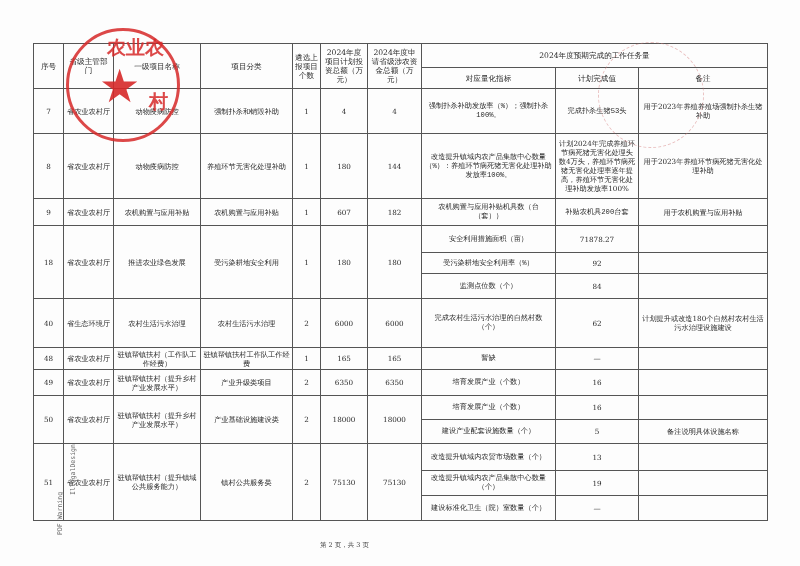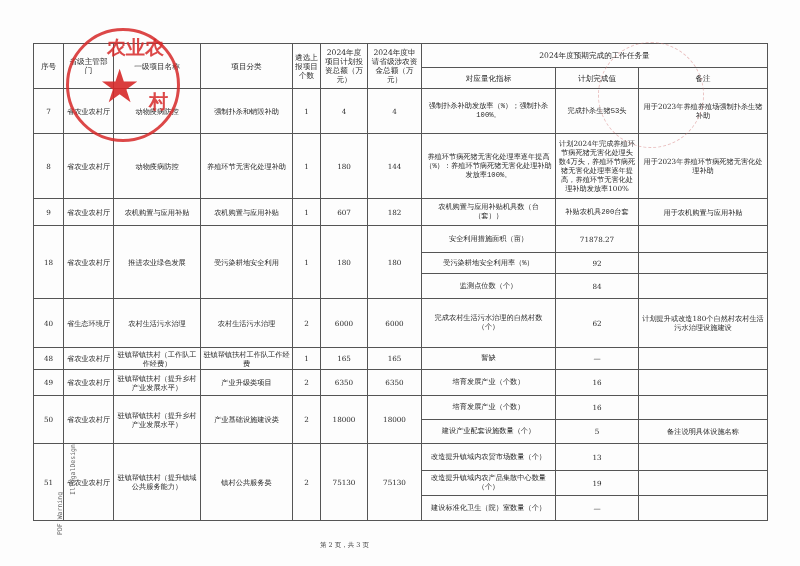--- a/index.html
+++ b/index.html
@@ -102,21 +102,21 @@
       </tr>
 
       <tr style="height:65px">
         <td>8</td>
         <td>省农业农村厅</td>
         <td>动物疫病防控</td>
         <td>养殖环节无害化处理补助</td>
         <td>1</td>
         <td>180</td>
         <td>144</td>
-        <td class="left">养殖环节病死猪无害化处理率逐年提高（%）：养殖环节病死猪无害化处理补助发放率100%。</td>
+        <td class="left">改造提升镇域内农产品集散中心数量（%）：养殖环节病死猪无害化处理补助发放率100%。</td>
         <td class="small">计划2024年完成养殖环节病死猪无害化处理头数4万头，养殖环节病死猪无害化处理率逐年提高，养殖环节无害化处理补助发放率100%</td>
         <td class="note">用于2023年养殖环节病死猪无害化处理补助</td>
       </tr>
 
       <tr style="height:27px">
         <td>9</td>
         <td>省农业农村厅</td>
         <td>农机购置与应用补贴</td>
         <td>农机购置与应用补贴</td>
         <td>1</td>

